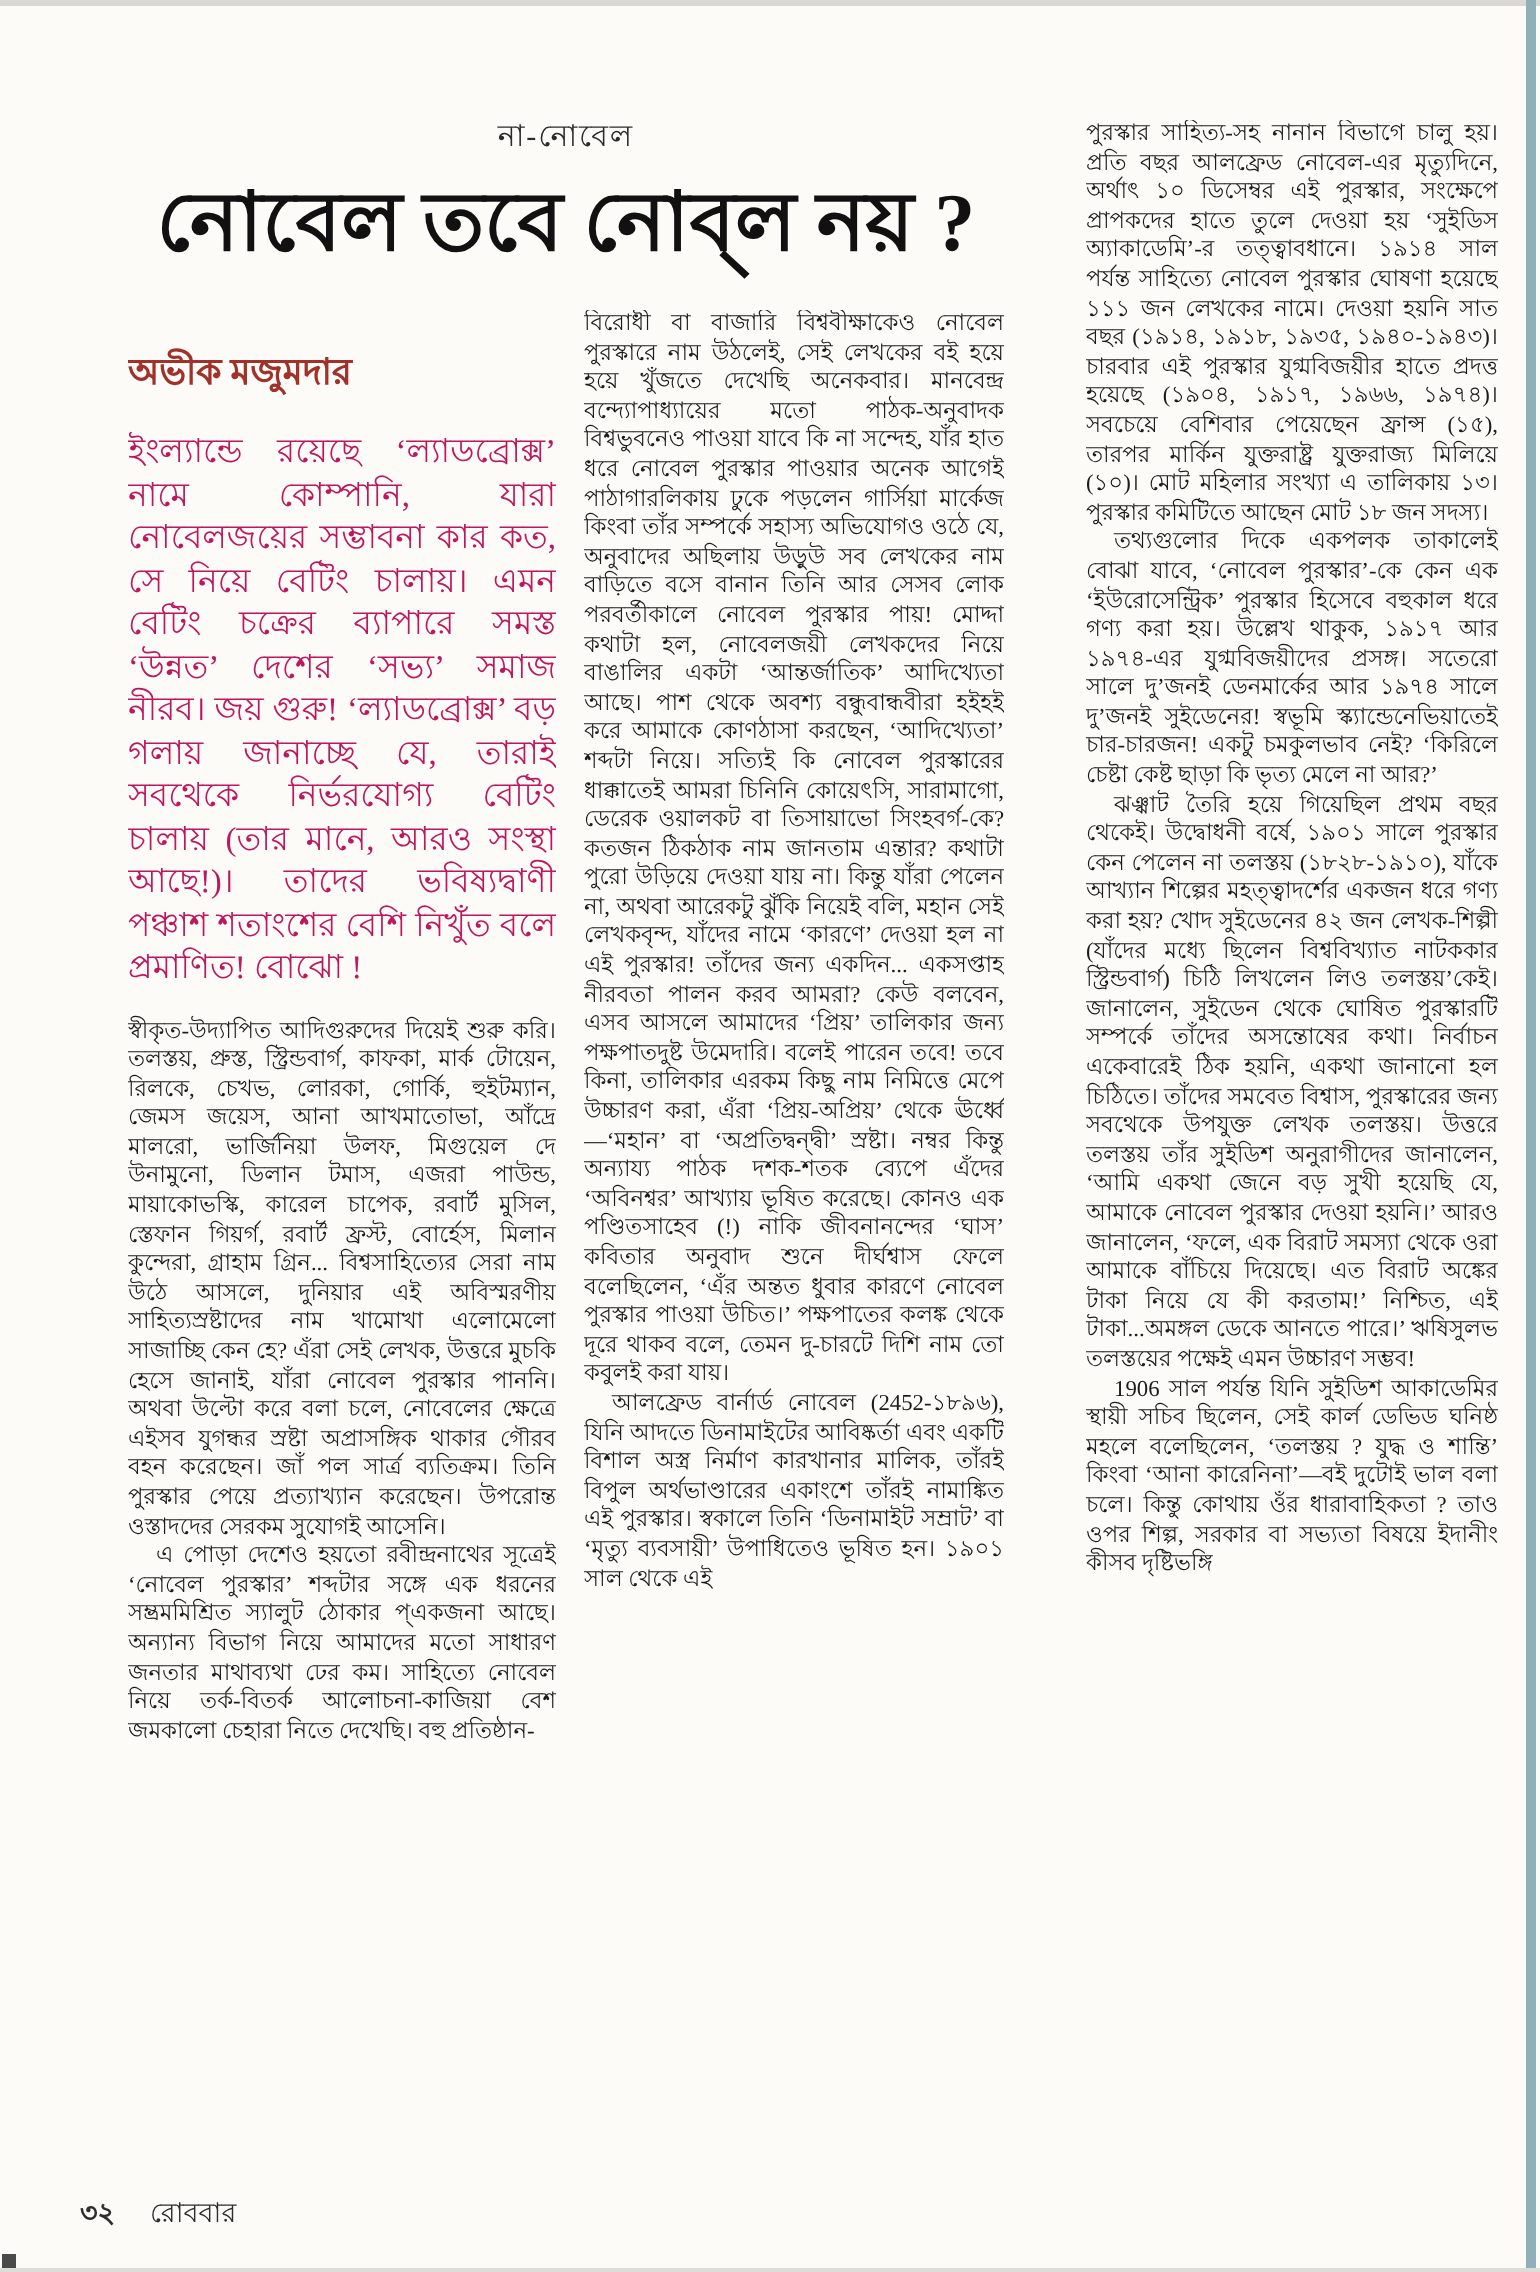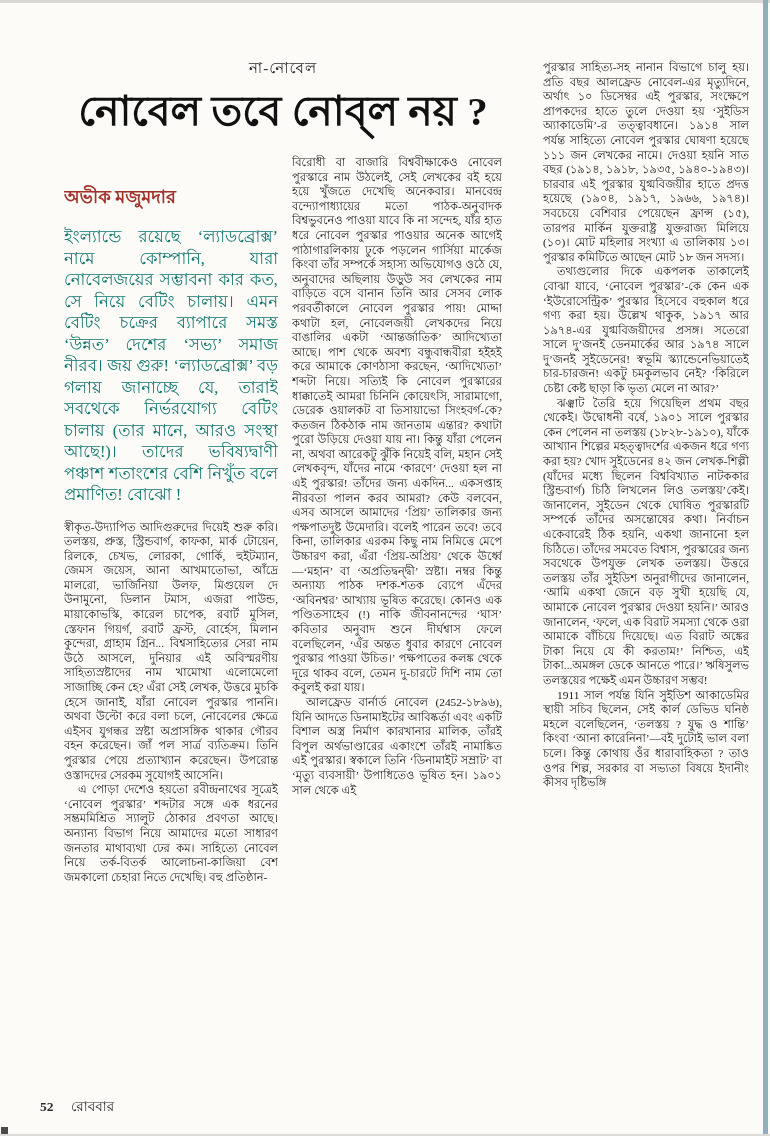--- a/index.html
+++ b/index.html
@@ -52,27 +52,27 @@
     color:#a1322a;
     font-weight:bold;
     font-size:18px;
     margin:0 0 12px 0;
   }
   .col{
     position:absolute;
     overflow:hidden;
     text-align:justify;
   }
-  .col-1{left:64px;top:183px;width:214px;height:922px;}
+  .col-1{left:64px;top:172px;width:214px;height:922px;}
   .col-2{left:292px;top:155px;width:210px;height:926px;}
   .col-3{left:516px;top:60px;width:206px;height:1032px;margin-left:27px;}
   .lead{
     font-size:16.5px;
     line-height:21.5px;
-    color:#0f766e;
+    color:#be185d;
     margin:0 0 14px 0;
   }
   .body-p{
     font-size:11.4px;
     line-height:14.6px;
     color:#1b1b1b;
     margin:0;
   }
   .body-p.indent{
     text-indent:14px;
@@ -95,33 +95,33 @@
 
   <div class="masthead">
     <div class="kicker">না-নোবেল</div>
     <div class="headline">নোবেল তবে নোব্‌ল নয় ?</div>
   </div>
 
   <div class="col col-1">
     <div class="author">অভীক মজুমদার</div>
     <p class="lead">ইংল্যান্ডে রয়েছে ‘ল্যাডব্রোক্স’ নামে কোম্পানি, যারা নোবেলজয়ের সম্ভাবনা কার কত, সে নিয়ে বেটিং চালায়। এমন বেটিং চক্রের ব্যাপারে সমস্ত ‘উন্নত’ দেশের ‘সভ্য’ সমাজ নীরব। জয় গুরু! ‘ল্যাডব্রোক্স’ বড় গলায় জানাচ্ছে যে, তারাই সবথেকে নির্ভরযোগ্য বেটিং চালায় (তার মানে, আরও সংস্থা আছে!)। তাদের ভবিষ্যদ্বাণী পঞ্চাশ শতাংশের বেশি নিখুঁত বলে প্রমাণিত! বোঝো !</p>
     <p class="body-p">স্বীকৃত-উদ্যাপিত আদিগুরুদের দিয়েই শুরু করি। তলস্তয়, প্রুস্ত, স্ট্রিন্ডবার্গ, কাফকা, মার্ক টোয়েন, রিলকে, চেখভ, লোরকা, গোর্কি, হুইটম্যান, জেমস জয়েস, আনা আখমাতোভা, আঁদ্রে মালরো, ভার্জিনিয়া উলফ, মিগুয়েল দে উনামুনো, ডিলান টমাস, এজরা পাউন্ড, মায়াকোভস্কি, কারেল চাপেক, রবার্ট মুসিল, স্তেফান গিয়র্গ, রবার্ট ফ্রস্ট, বোর্হেস, মিলান কুন্দেরা, গ্রাহাম গ্রিন... বিশ্বসাহিত্যের সেরা নাম উঠে আসলে, দুনিয়ার এই অবিস্মরণীয় সাহিত্যস্রষ্টাদের নাম খামোখা এলোমেলো সাজাচ্ছি কেন হে? এঁরা সেই লেখক, উত্তরে মুচকি হেসে জানাই, যাঁরা নোবেল পুরস্কার পাননি। অথবা উল্টো করে বলা চলে, নোবেলের ক্ষেত্রে এইসব যুগন্ধর স্রষ্টা অপ্রাসঙ্গিক থাকার গৌরব বহন করেছেন। জাঁ পল সার্ত্র ব্যতিক্রম। তিনি পুরস্কার পেয়ে প্রত্যাখ্যান করেছেন। উপরোন্ত ওস্তাদদের সেরকম সুযোগই আসেনি।</p>
-    <p class="body-p indent">এ পোড়া দেশেও হয়তো রবীন্দ্রনাথের সূত্রেই ‘নোবেল পুরস্কার’ শব্দটার সঙ্গে এক ধরনের সম্ভ্রমমিশ্রিত স্যালুট ঠোকার প্রবণতা আছে। অন্যান্য বিভাগ নিয়ে আমাদের মতো সাধারণ জনতার মাথাব্যথা ঢের কম। সাহিত্যে নোবেল নিয়ে তর্ক-বিতর্ক আলোচনা-কাজিয়া বেশ জমকালো চেহারা নিতে দেখেছি। বহু প্রতিষ্ঠান-</p>
+    <p class="body-p indent">এ পোড়া দেশেও হয়তো রবীন্দ্রনাথের সূত্রেই ‘নোবেল পুরস্কার’ শব্দটার সঙ্গে এক ধরনের সম্ভ্রমমিশ্রিত স্যালুট ঠোকার প্একজনা আছে। অন্যান্য বিভাগ নিয়ে আমাদের মতো সাধারণ জনতার মাথাব্যথা ঢের কম। সাহিত্যে নোবেল নিয়ে তর্ক-বিতর্ক আলোচনা-কাজিয়া বেশ জমকালো চেহারা নিতে দেখেছি। বহু প্রতিষ্ঠান-</p>
   </div>
 
   <div class="col col-2">
     <p class="body-p">বিরোধী বা বাজারি বিশ্ববীক্ষাকেও নোবেল পুরস্কারে নাম উঠলেই, সেই লেখকের বই হয়ে হয়ে খুঁজতে দেখেছি অনেকবার। মানবেন্দ্র বন্দ্যোপাধ্যায়ের মতো পাঠক-অনুবাদক বিশ্বভুবনেও পাওয়া যাবে কি না সন্দেহ, যাঁর হাত ধরে নোবেল পুরস্কার পাওয়ার অনেক আগেই পাঠাগারলিকায় ঢুকে পড়লেন গার্সিয়া মার্কেজ কিংবা তাঁর সম্পর্কে সহাস্য অভিযোগও ওঠে যে, অনুবাদের অছিলায় উড়ুউ সব লেখকের নাম বাড়িতে বসে বানান তিনি আর সেসব লোক পরবর্তীকালে নোবেল পুরস্কার পায়! মোদ্দা কথাটা হল, নোবেলজয়ী লেখকদের নিয়ে বাঙালির একটা ‘আন্তর্জাতিক’ আদিখ্যেতা আছে। পাশ থেকে অবশ্য বন্ধুবান্ধবীরা হইহই করে আমাকে কোণঠাসা করছেন, ‘আদিখ্যেতা’ শব্দটা নিয়ে। সত্যিই কি নোবেল পুরস্কারের ধাক্কাতেই আমরা চিনিনি কোয়েৎসি, সারামাগো, ডেরেক ওয়ালকট বা তিসায়াভো সিংহবর্গ-কে? কতজন ঠিকঠাক নাম জানতাম এন্তার? কথাটা পুরো উড়িয়ে দেওয়া যায় না। কিন্তু যাঁরা পেলেন না, অথবা আরেকটু ঝুঁকি নিয়েই বলি, মহান সেই লেখকবৃন্দ, যাঁদের নামে ‘কারণে’ দেওয়া হল না এই পুরস্কার! তাঁদের জন্য একদিন... একসপ্তাহ নীরবতা পালন করব আমরা? কেউ বলবেন, এসব আসলে আমাদের ‘প্রিয়’ তালিকার জন্য পক্ষপাতদুষ্ট উমেদারি। বলেই পারেন তবে! তবে কিনা, তালিকার এরকম কিছু নাম নিমিত্তে মেপে উচ্চারণ করা, এঁরা ‘প্রিয়-অপ্রিয়’ থেকে ঊর্ধ্বে—‘মহান’ বা ‘অপ্রতিদ্বন্দ্বী’ স্রষ্টা। নম্বর কিন্তু অন্যায্য পাঠক দশক-শতক ব্যেপে এঁদের ‘অবিনশ্বর’ আখ্যায় ভূষিত করেছে। কোনও এক পণ্ডিতসাহেব (!) নাকি জীবনানন্দের ‘ঘাস’ কবিতার অনুবাদ শুনে দীর্ঘশ্বাস ফেলে বলেছিলেন, ‘এঁর অন্তত ধুবার কারণে নোবেল পুরস্কার পাওয়া উচিত।’ পক্ষপাতের কলঙ্ক থেকে দূরে থাকব বলে, তেমন দু-চারটে দিশি নাম তো কবুলই করা যায়।</p>
     <p class="body-p indent">আলফ্রেড বার্নার্ড নোবেল (2452-১৮৯৬), যিনি আদতে ডিনামাইটের আবিষ্কর্তা এবং একটি বিশাল অস্ত্র নির্মাণ কারখানার মালিক, তাঁরই বিপুল অর্থভাণ্ডারের একাংশে তাঁরই নামাঙ্কিত এই পুরস্কার। স্বকালে তিনি ‘ডিনামাইট সম্রাট’ বা ‘মৃত্যু ব্যবসায়ী’ উপাধিতেও ভূষিত হন। ১৯০১ সাল থেকে এই</p>
   </div>
 
   <div class="col col-3">
     <p class="body-p">পুরস্কার সাহিত্য-সহ নানান বিভাগে চালু হয়। প্রতি বছর আলফ্রেড নোবেল-এর মৃত্যুদিনে, অর্থাৎ ১০ ডিসেম্বর এই পুরস্কার, সংক্ষেপে প্রাপকদের হাতে তুলে দেওয়া হয় ‘সুইডিস অ্যাকাডেমি’-র তত্ত্বাবধানে। ১৯১৪ সাল পর্যন্ত সাহিত্যে নোবেল পুরস্কার ঘোষণা হয়েছে ১১১ জন লেখকের নামে। দেওয়া হয়নি সাত বছর (১৯১৪, ১৯১৮, ১৯৩৫, ১৯৪০-১৯৪৩)। চারবার এই পুরস্কার যুগ্মবিজয়ীর হাতে প্রদত্ত হয়েছে (১৯০৪, ১৯১৭, ১৯৬৬, ১৯৭৪)। সবচেয়ে বেশিবার পেয়েছেন ফ্রান্স (১৫), তারপর মার্কিন যুক্তরাষ্ট্র যুক্তরাজ্য মিলিয়ে (১০)। মোট মহিলার সংখ্যা এ তালিকায় ১৩। পুরস্কার কমিটিতে আছেন মোট ১৮ জন সদস্য।</p>
     <p class="body-p indent">তথ্যগুলোর দিকে একপলক তাকালেই বোঝা যাবে, ‘নোবেল পুরস্কার’-কে কেন এক ‘ইউরোসেন্ট্রিক’ পুরস্কার হিসেবে বহুকাল ধরে গণ্য করা হয়। উল্লেখ থাকুক, ১৯১৭ আর ১৯৭৪-এর যুগ্মবিজয়ীদের প্রসঙ্গ। সতেরো সালে দু’জনই ডেনমার্কের আর ১৯৭৪ সালে দু’জনই সুইডেনের! স্বভূমি স্ক্যান্ডেনেভিয়াতেই চার-চারজন! একটু চমকুলভাব নেই? ‘কিরিলে চেষ্টা কেষ্ট ছাড়া কি ভৃত্য মেলে না আর?’</p>
     <p class="body-p indent">ঝঞ্ঝাট তৈরি হয়ে গিয়েছিল প্রথম বছর থেকেই। উদ্বোধনী বর্ষে, ১৯০১ সালে পুরস্কার কেন পেলেন না তলস্তয় (১৮২৮-১৯১০), যাঁকে আখ্যান শিল্পের মহত্ত্বাদর্শের একজন ধরে গণ্য করা হয়? খোদ সুইডেনের ৪২ জন লেখক-শিল্পী (যাঁদের মধ্যে ছিলেন বিশ্ববিখ্যাত নাটককার স্ট্রিন্ডবার্গ) চিঠি লিখলেন লিও তলস্তয়’কেই। জানালেন, সুইডেন থেকে ঘোষিত পুরস্কারটি সম্পর্কে তাঁদের অসন্তোষের কথা। নির্বাচন একেবারেই ঠিক হয়নি, একথা জানানো হল চিঠিতে। তাঁদের সমবেত বিশ্বাস, পুরস্কারের জন্য সবথেকে উপযুক্ত লেখক তলস্তয়। উত্তরে তলস্তয় তাঁর সুইডিশ অনুরাগীদের জানালেন, ‘আমি একথা জেনে বড় সুখী হয়েছি যে, আমাকে নোবেল পুরস্কার দেওয়া হয়নি।’ আরও জানালেন, ‘ফলে, এক বিরাট সমস্যা থেকে ওরা আমাকে বাঁচিয়ে দিয়েছে। এত বিরাট অঙ্কের টাকা নিয়ে যে কী করতাম!’ নিশ্চিত, এই টাকা...অমঙ্গল ডেকে আনতে পারে।’ ঋষিসুলভ তলস্তয়ের পক্ষেই এমন উচ্চারণ সম্ভব!</p>
-    <p class="body-p indent">1911 সাল পর্যন্ত যিনি সুইডিশ আকাডেমির স্থায়ী সচিব ছিলেন, সেই কার্ল ডেভিড ঘনিষ্ঠ মহলে বলেছিলেন, ‘তলস্তয় ? যুদ্ধ ও শান্তি’ কিংবা ‘আনা কারেনিনা’—বই দুটোই ভাল বলা চলে। কিন্তু কোথায় ওঁর ধারাবাহিকতা ? তাও ওপর শিল্প, সরকার বা সভ্যতা বিষয়ে ইদানীং কীসব দৃষ্টিভঙ্গি</p>
+    <p class="body-p indent">1906 সাল পর্যন্ত যিনি সুইডিশ আকাডেমির স্থায়ী সচিব ছিলেন, সেই কার্ল ডেভিড ঘনিষ্ঠ মহলে বলেছিলেন, ‘তলস্তয় ? যুদ্ধ ও শান্তি’ কিংবা ‘আনা কারেনিনা’—বই দুটোই ভাল বলা চলে। কিন্তু কোথায় ওঁর ধারাবাহিকতা ? তাও ওপর শিল্প, সরকার বা সভ্যতা বিষয়ে ইদানীং কীসব দৃষ্টিভঙ্গি</p>
   </div>
 
   <div class="footer">
-    <span class="pageno">52</span>
+    <span class="pageno">৩২</span>
     <span>রোববার</span>
   </div>
 
 </div>
 
 </body></html>

